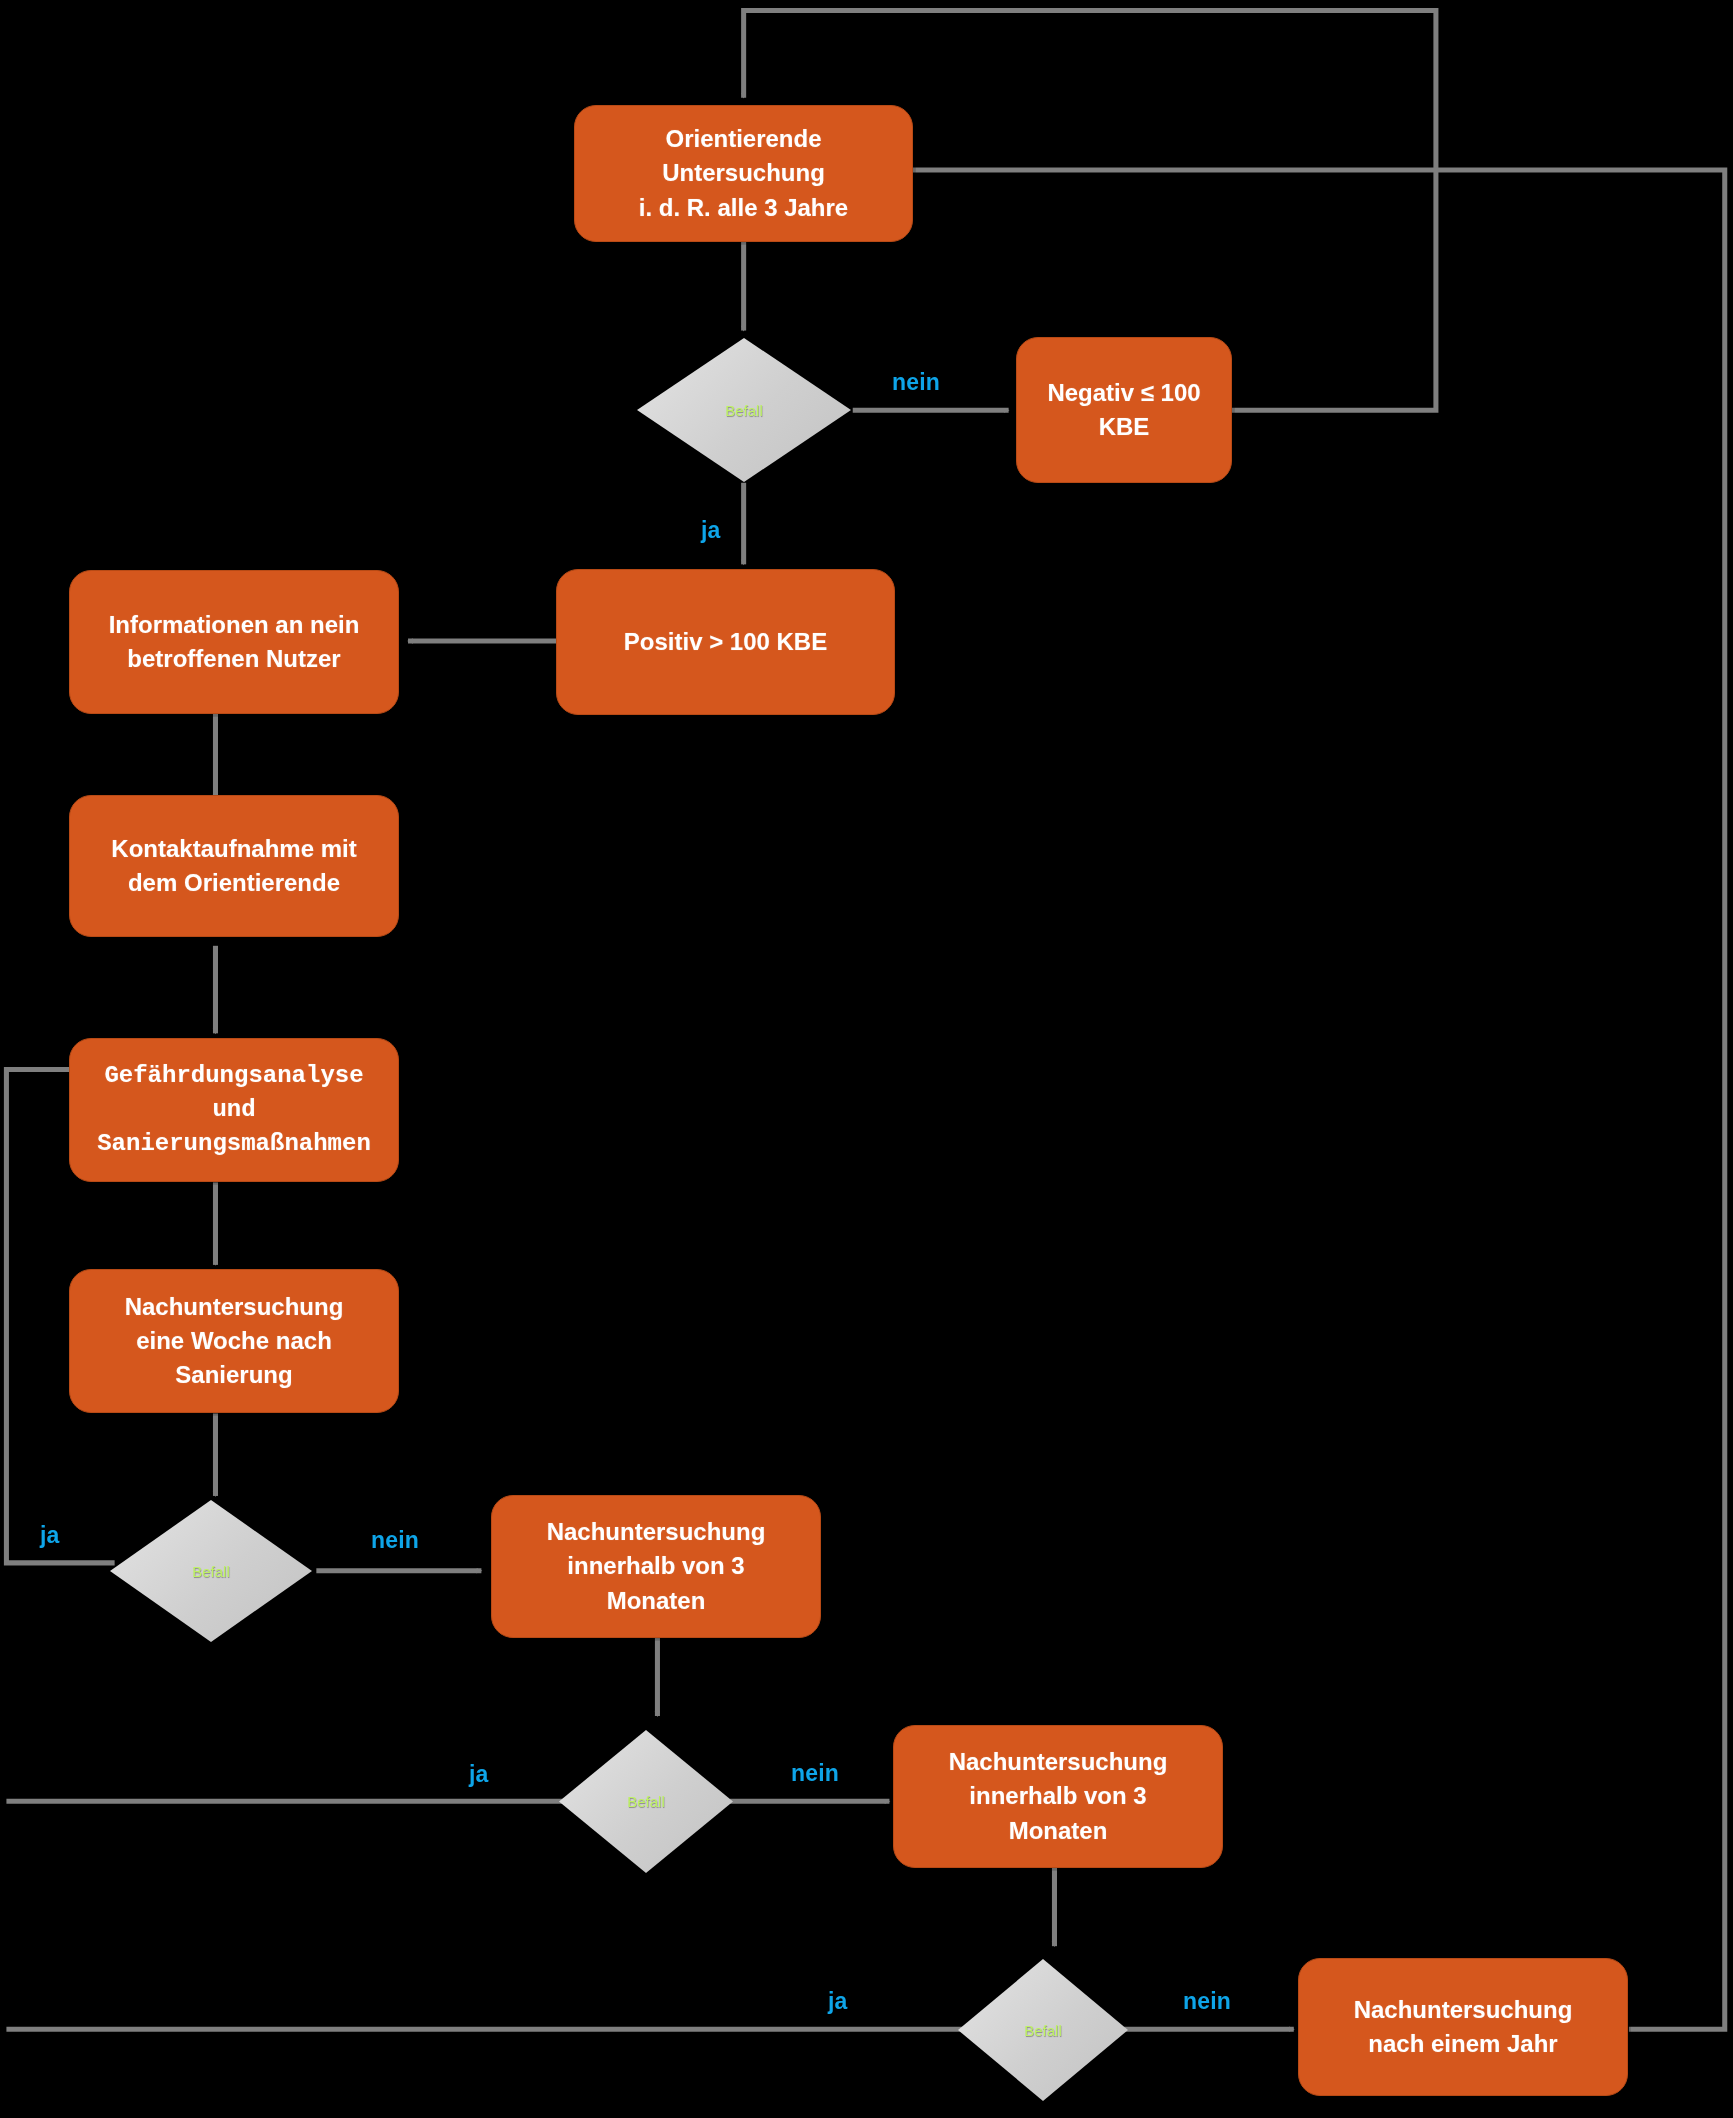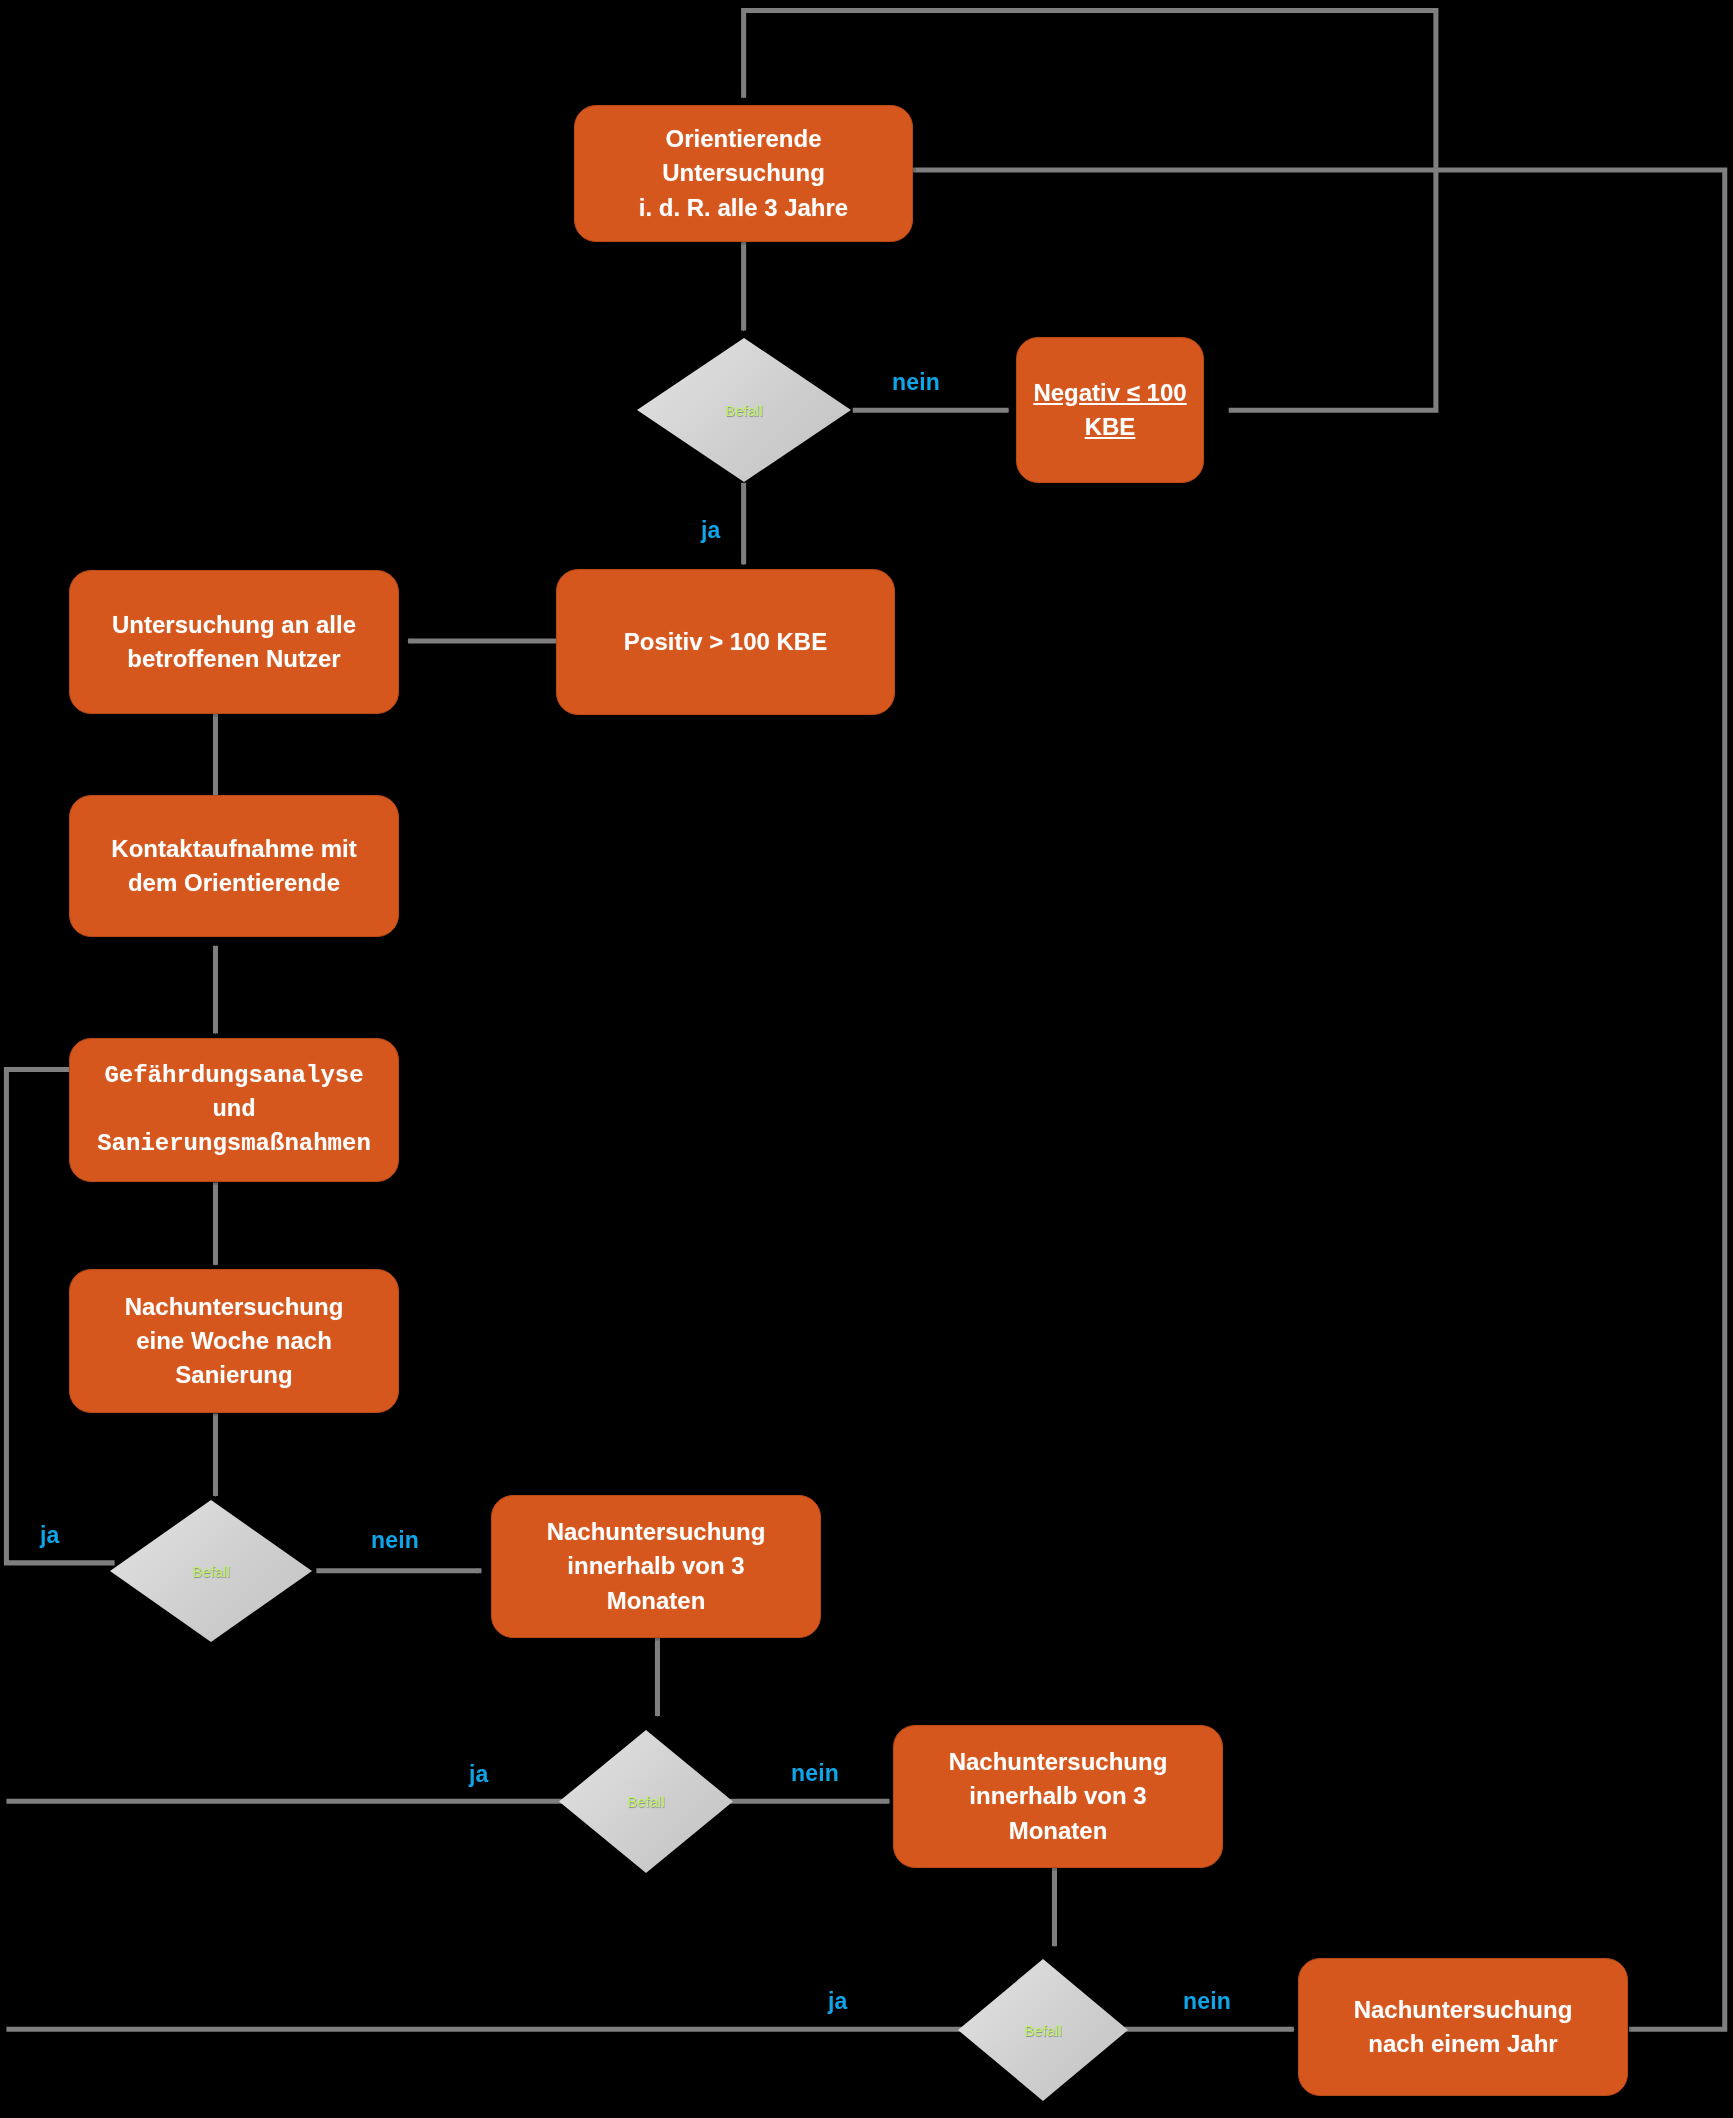--- a/index.html
+++ b/index.html
@@ -116,31 +116,31 @@
       <div>Untersuchung</div>
       <div>i. d. R. alle 3 Jahre</div>
     </div>
   </div>
 
   <div class="node decision" style="left:637px;top:338px;width:214px;height:144px;">
     <span class="dia-shape"></span>
     <span class="dia-label">Befall</span>
   </div>
 
-  <div class="node proc" style="left:1016px;top:337px;width:188px;height:146px;text-decoration:underline;">
+  <div class="node proc" style="left:1016px;top:337px;width:216px;height:146px;">
     <span>Negativ ≤ 100 KBE</span>
   </div>
 
   <div class="node proc" style="left:556px;top:569px;width:339px;height:146px;">
     <span>Positiv &gt; 100 KBE</span>
   </div>
 
   <div class="node proc" style="left:69px;top:570px;width:330px;height:144px;">
     <div>
-      <div>Untersuchung an alle</div>
+      <div>Informationen an nein</div>
       <div>betroffenen Nutzer</div>
     </div>
   </div>
 
   <div class="node proc" style="left:69px;top:795px;width:330px;height:142px;">
     <div>
       <div>Kontaktaufnahme mit</div>
       <div>dem Orientierende</div>
     </div>
   </div>

